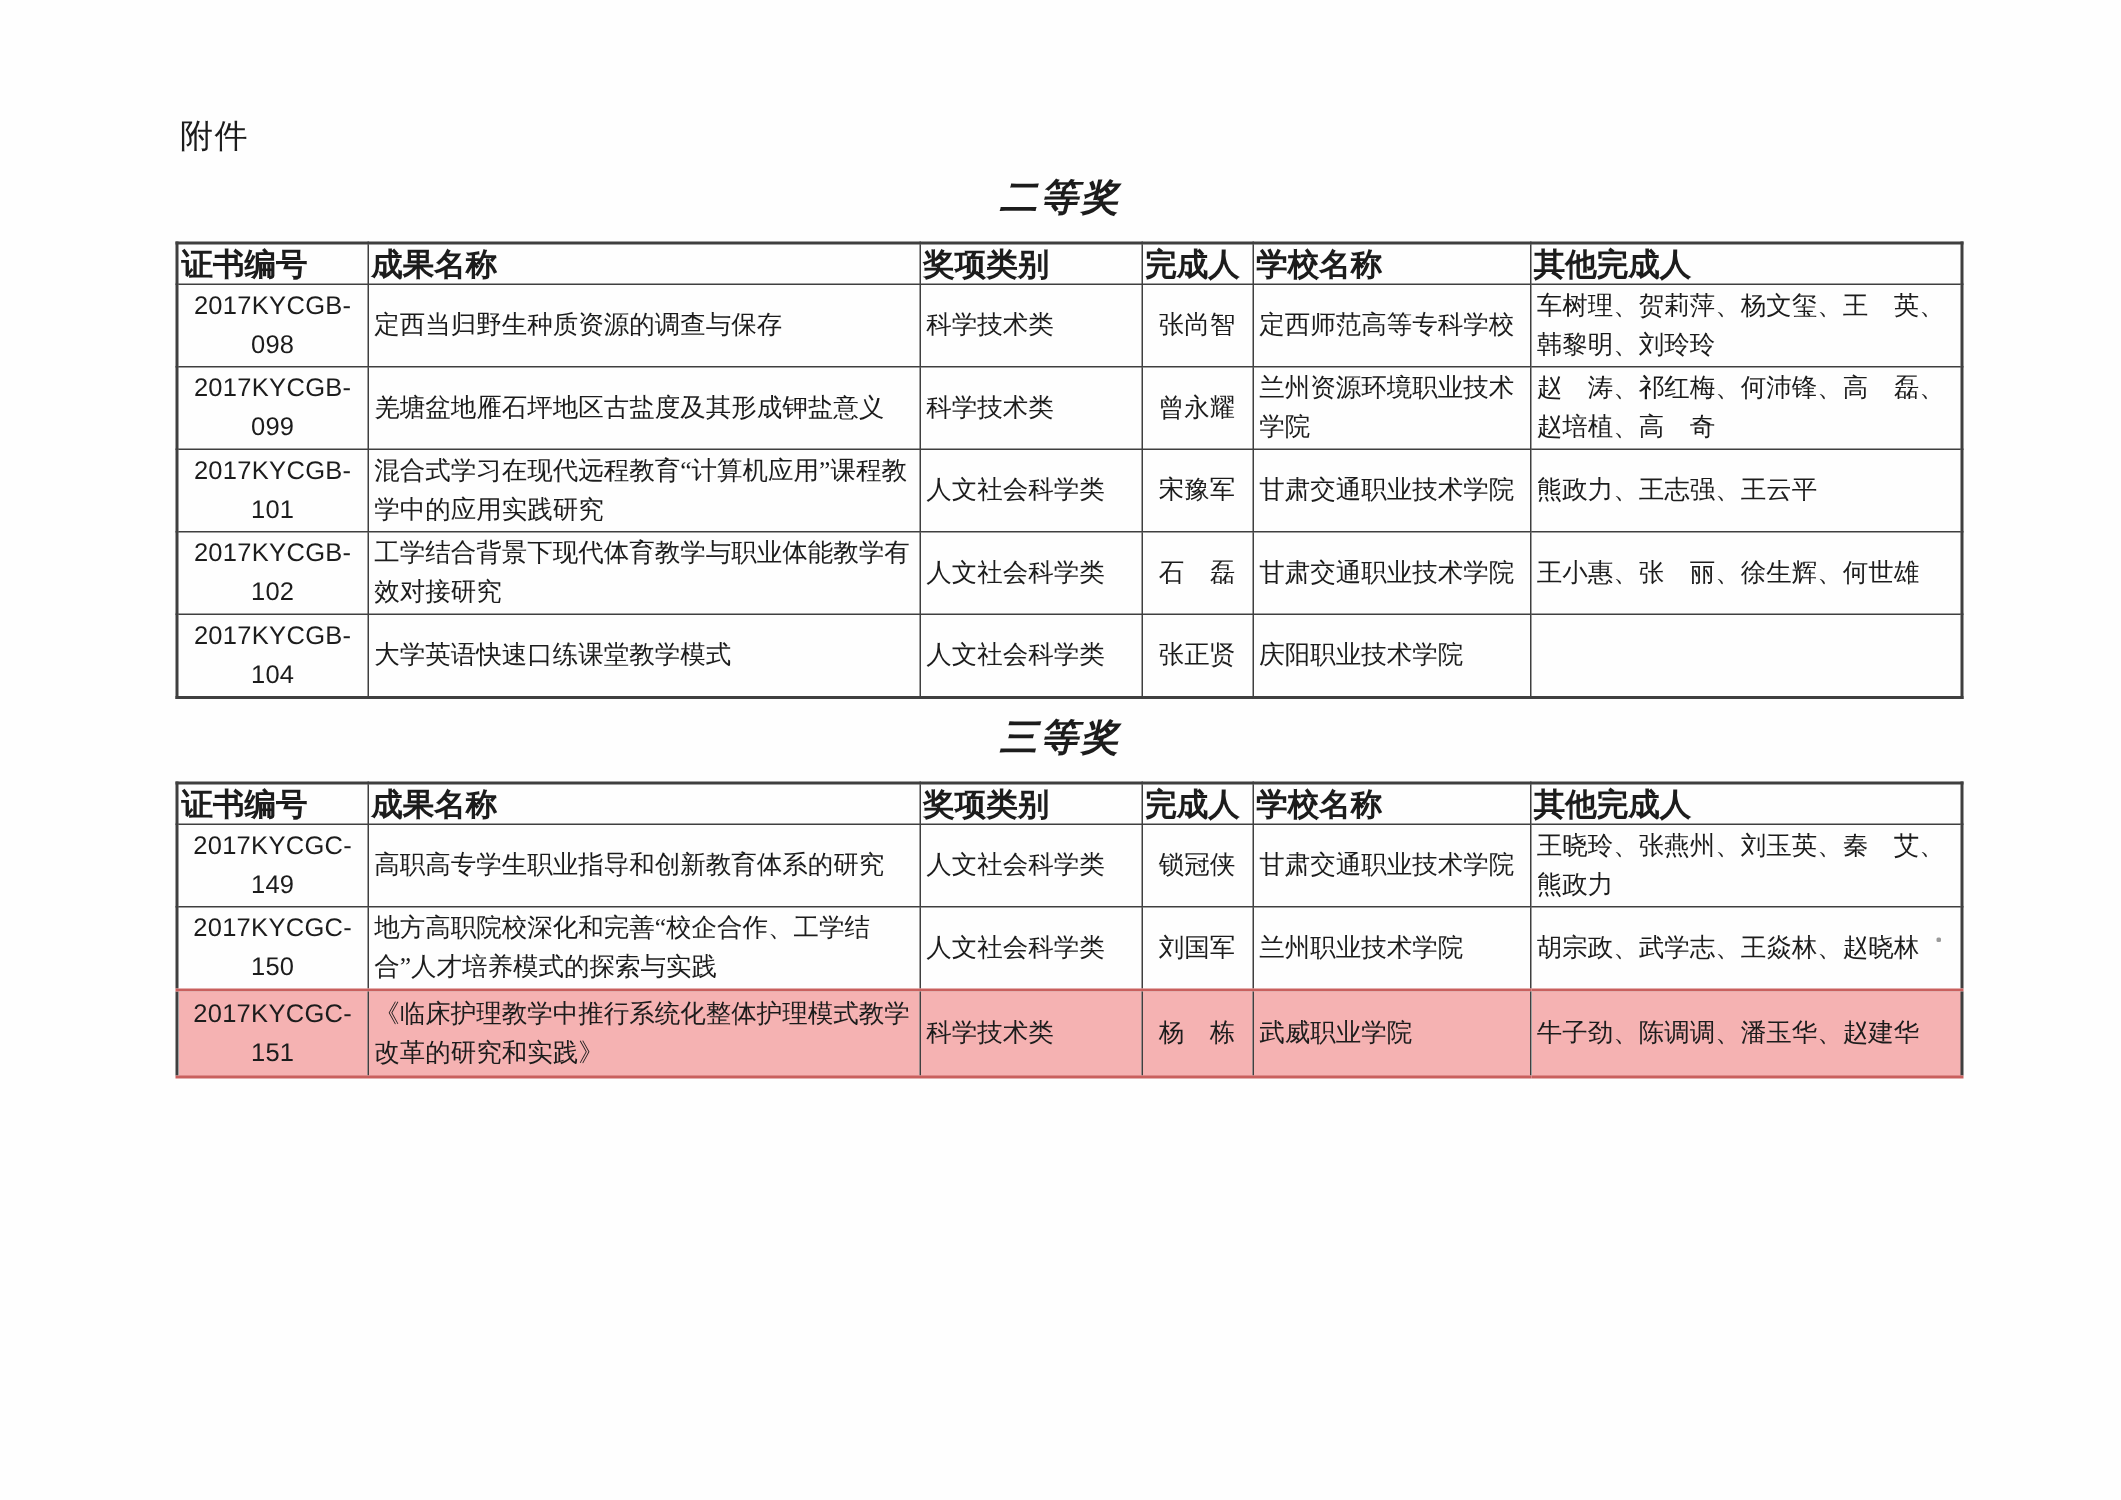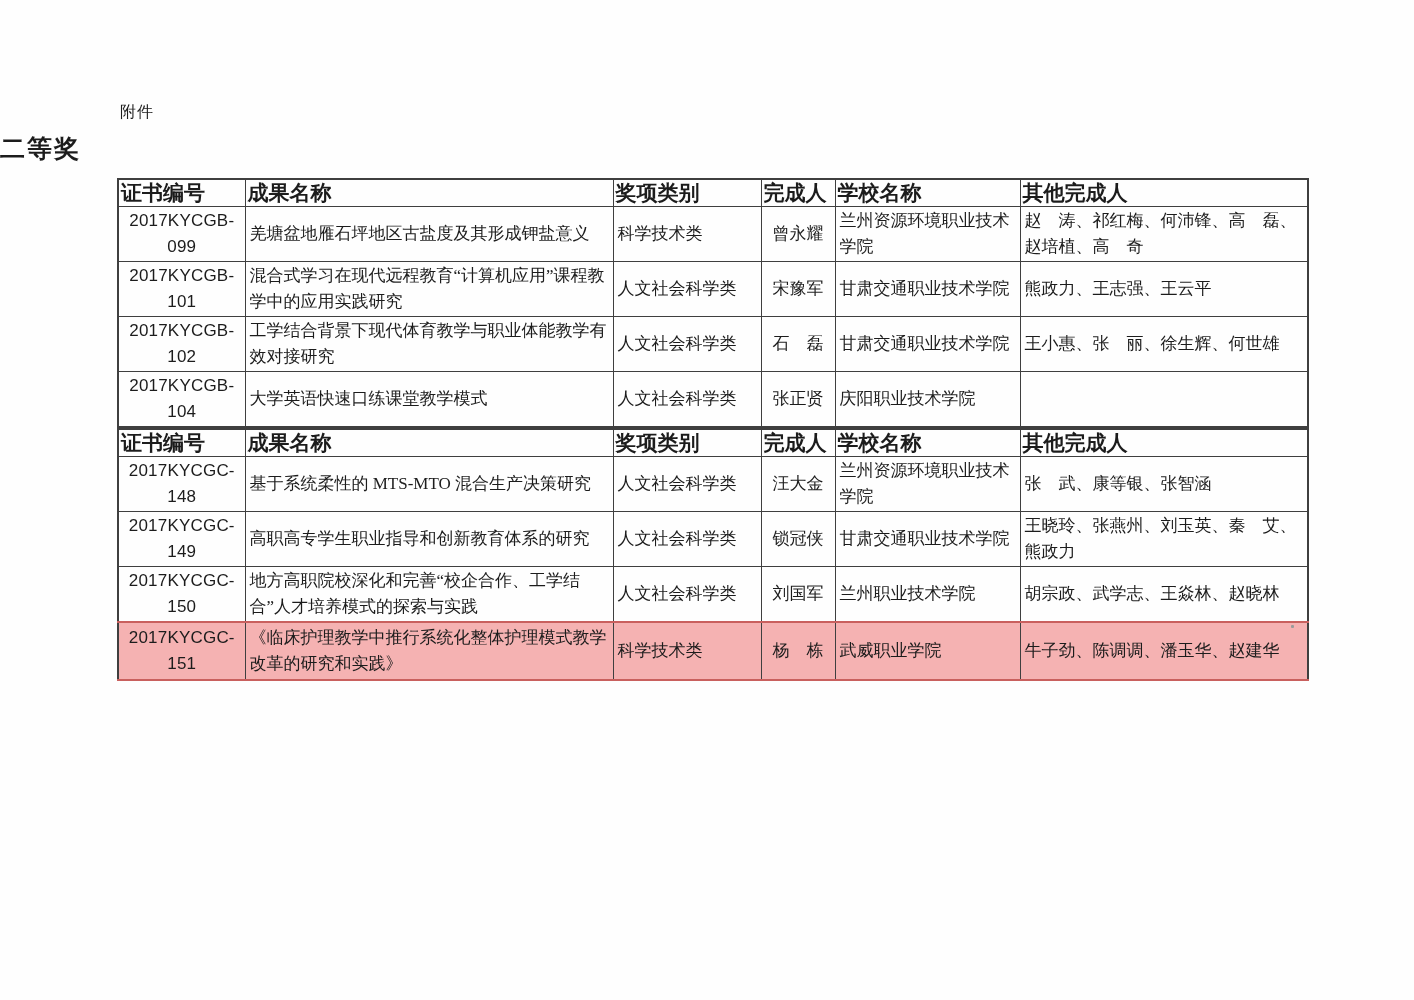--- a/index.html
+++ b/index.html
@@ -5,38 +5,39 @@
   html,body{margin:0;padding:0;background:#e9e9e9;}
   .page{
     position:relative;
     width:1414px;height:1000px;
     background:var(--page-bg,#fefefe);
     font-family:"Liberation Serif","DejaVu Serif",serif;
     color:var(--text,#1c1c1c);
     overflow:hidden;
   }
   .attachment{
-    padding-top:102px;
+    padding-top:76px;
     margin-left:120px;
-    font-size:16px;
+    font-size:22px;
     letter-spacing:1px;
   }
   .title{
     margin:24px 0 0;
     text-align:center;
     font-size:30px;
     font-weight:bold;
     letter-spacing:1px;
   }
   .section{
-    text-align:left;
+    text-align:center;
     font-size:25px;
     font-weight:bold;
     margin:9px 0 13px;
     letter-spacing:2px;
+    font-style:italic;
   }
   table.award{
     width:1190px;
     margin-left:117px;
     border-collapse:collapse;
     table-layout:fixed;
     border:2px solid var(--table-border,#3f3f3f);
   }
   table.award td,table.award th{
     border:1px solid var(--table-border,#3f3f3f);
@@ -107,20 +108,28 @@
         <th>证书编号</th>
         <th>成果名称</th>
         <th>奖项类别</th>
         <th>完成人</th>
         <th>学校名称</th>
         <th>其他完成人</th>
       </tr>
     </thead>
     <tbody>
       <tr class="tall">
+        <td class="cert">2017KYCGB-098</td>
+        <td class="name">定西当归野生种质资源的调查与保存</td>
+        <td class="cat">科学技术类</td>
+        <td class="comp">张尚智</td>
+        <td class="school">定西师范高等专科学校</td>
+        <td class="others">车树理、贺莉萍、杨文玺、王　英、韩黎明、刘玲玲</td>
+      </tr>
+      <tr class="tall">
         <td class="cert">2017KYCGB-099</td>
         <td class="name">羌塘盆地雁石坪地区古盐度及其形成钾盐意义</td>
         <td class="cat">科学技术类</td>
         <td class="comp">曾永耀</td>
         <td class="school">兰州资源环境职业技术学院</td>
         <td class="others">赵　涛、祁红梅、何沛锋、高　磊、赵培植、高　奇</td>
       </tr>
       <tr class="tall">
         <td class="cert">2017KYCGB-101</td>
         <td class="name">混合式学习在现代远程教育“计算机应用”课程教学中的应用实践研究</td>
@@ -141,20 +150,21 @@
         <td class="cert">2017KYCGB-104</td>
         <td class="name">大学英语快速口练课堂教学模式</td>
         <td class="cat">人文社会科学类</td>
         <td class="comp">张正贤</td>
         <td class="school">庆阳职业技术学院</td>
         <td class="others"></td>
       </tr>
     </tbody>
   </table>
 
+  <h2 class="section">三等奖</h2>
 
   <table class="award">
     <colgroup>
       <col class="c-cert">
         <col class="c-name">
         <col class="c-cat">
       <col class="c-comp">
         <col class="c-school">
         <col class="c-others">
     </colgroup>
@@ -163,28 +173,20 @@
         <th>证书编号</th>
         <th>成果名称</th>
         <th>奖项类别</th>
         <th>完成人</th>
         <th>学校名称</th>
         <th>其他完成人</th>
       </tr>
     </thead>
     <tbody>
       <tr class="tall">
-        <td class="cert">2017KYCGC-148</td>
-        <td class="name">基于系统柔性的 MTS-MTO 混合生产决策研究</td>
-        <td class="cat">人文社会科学类</td>
-        <td class="comp">汪大金</td>
-        <td class="school">兰州资源环境职业技术学院</td>
-        <td class="others">张　武、康等银、张智涵</td>
-      </tr>
-      <tr class="tall">
         <td class="cert">2017KYCGC-149</td>
         <td class="name">高职高专学生职业指导和创新教育体系的研究</td>
         <td class="cat">人文社会科学类</td>
         <td class="comp">锁冠侠</td>
         <td class="school">甘肃交通职业技术学院</td>
         <td class="others">王晓玲、张燕州、刘玉英、秦　艾、熊政力</td>
       </tr>
       <tr class="tall">
         <td class="cert">2017KYCGC-150</td>
         <td class="name">地方高职院校深化和完善“校企合作、工学结合”人才培养模式的探索与实践</td>

